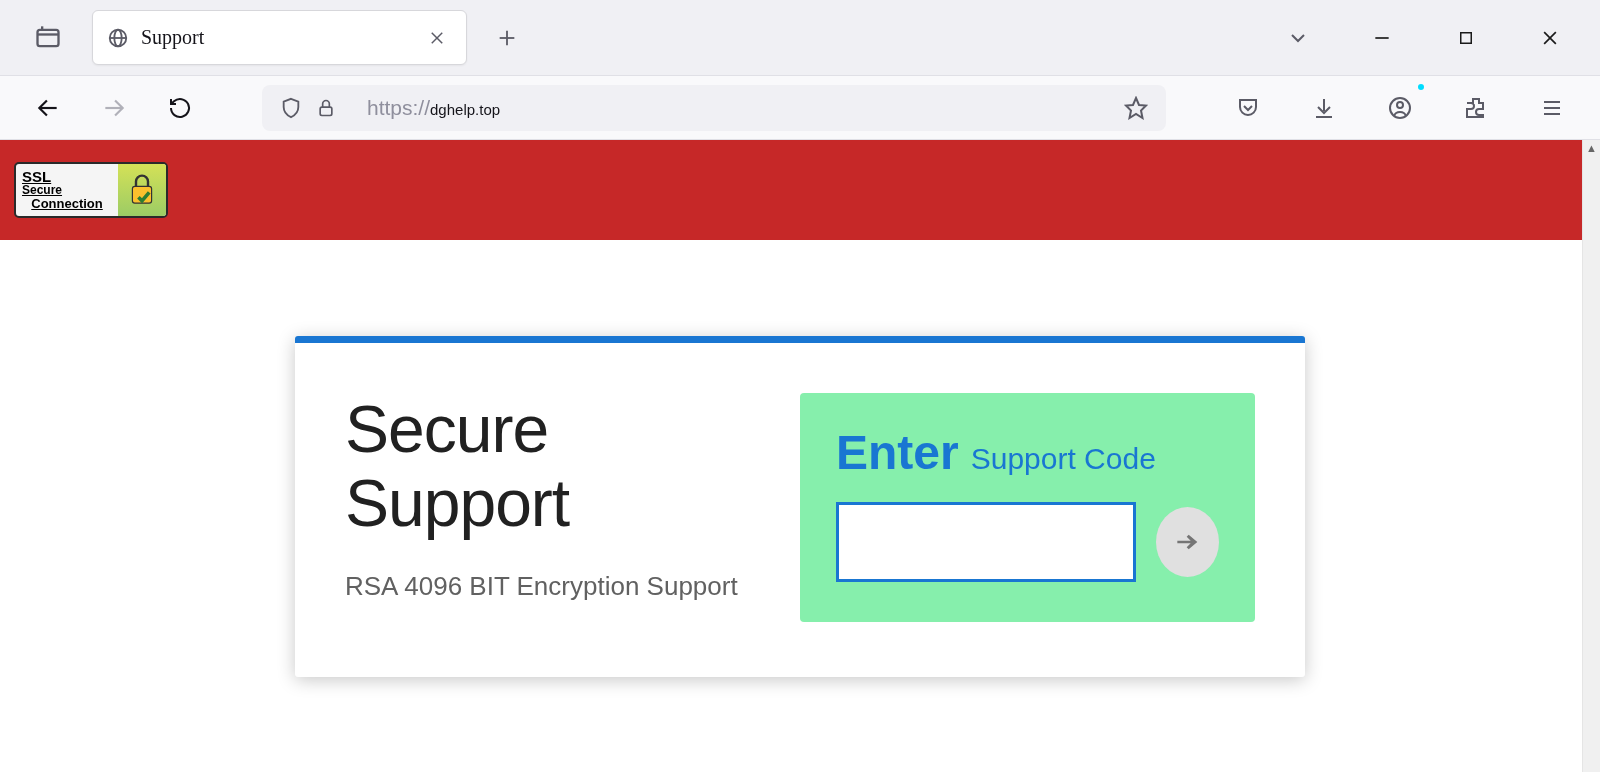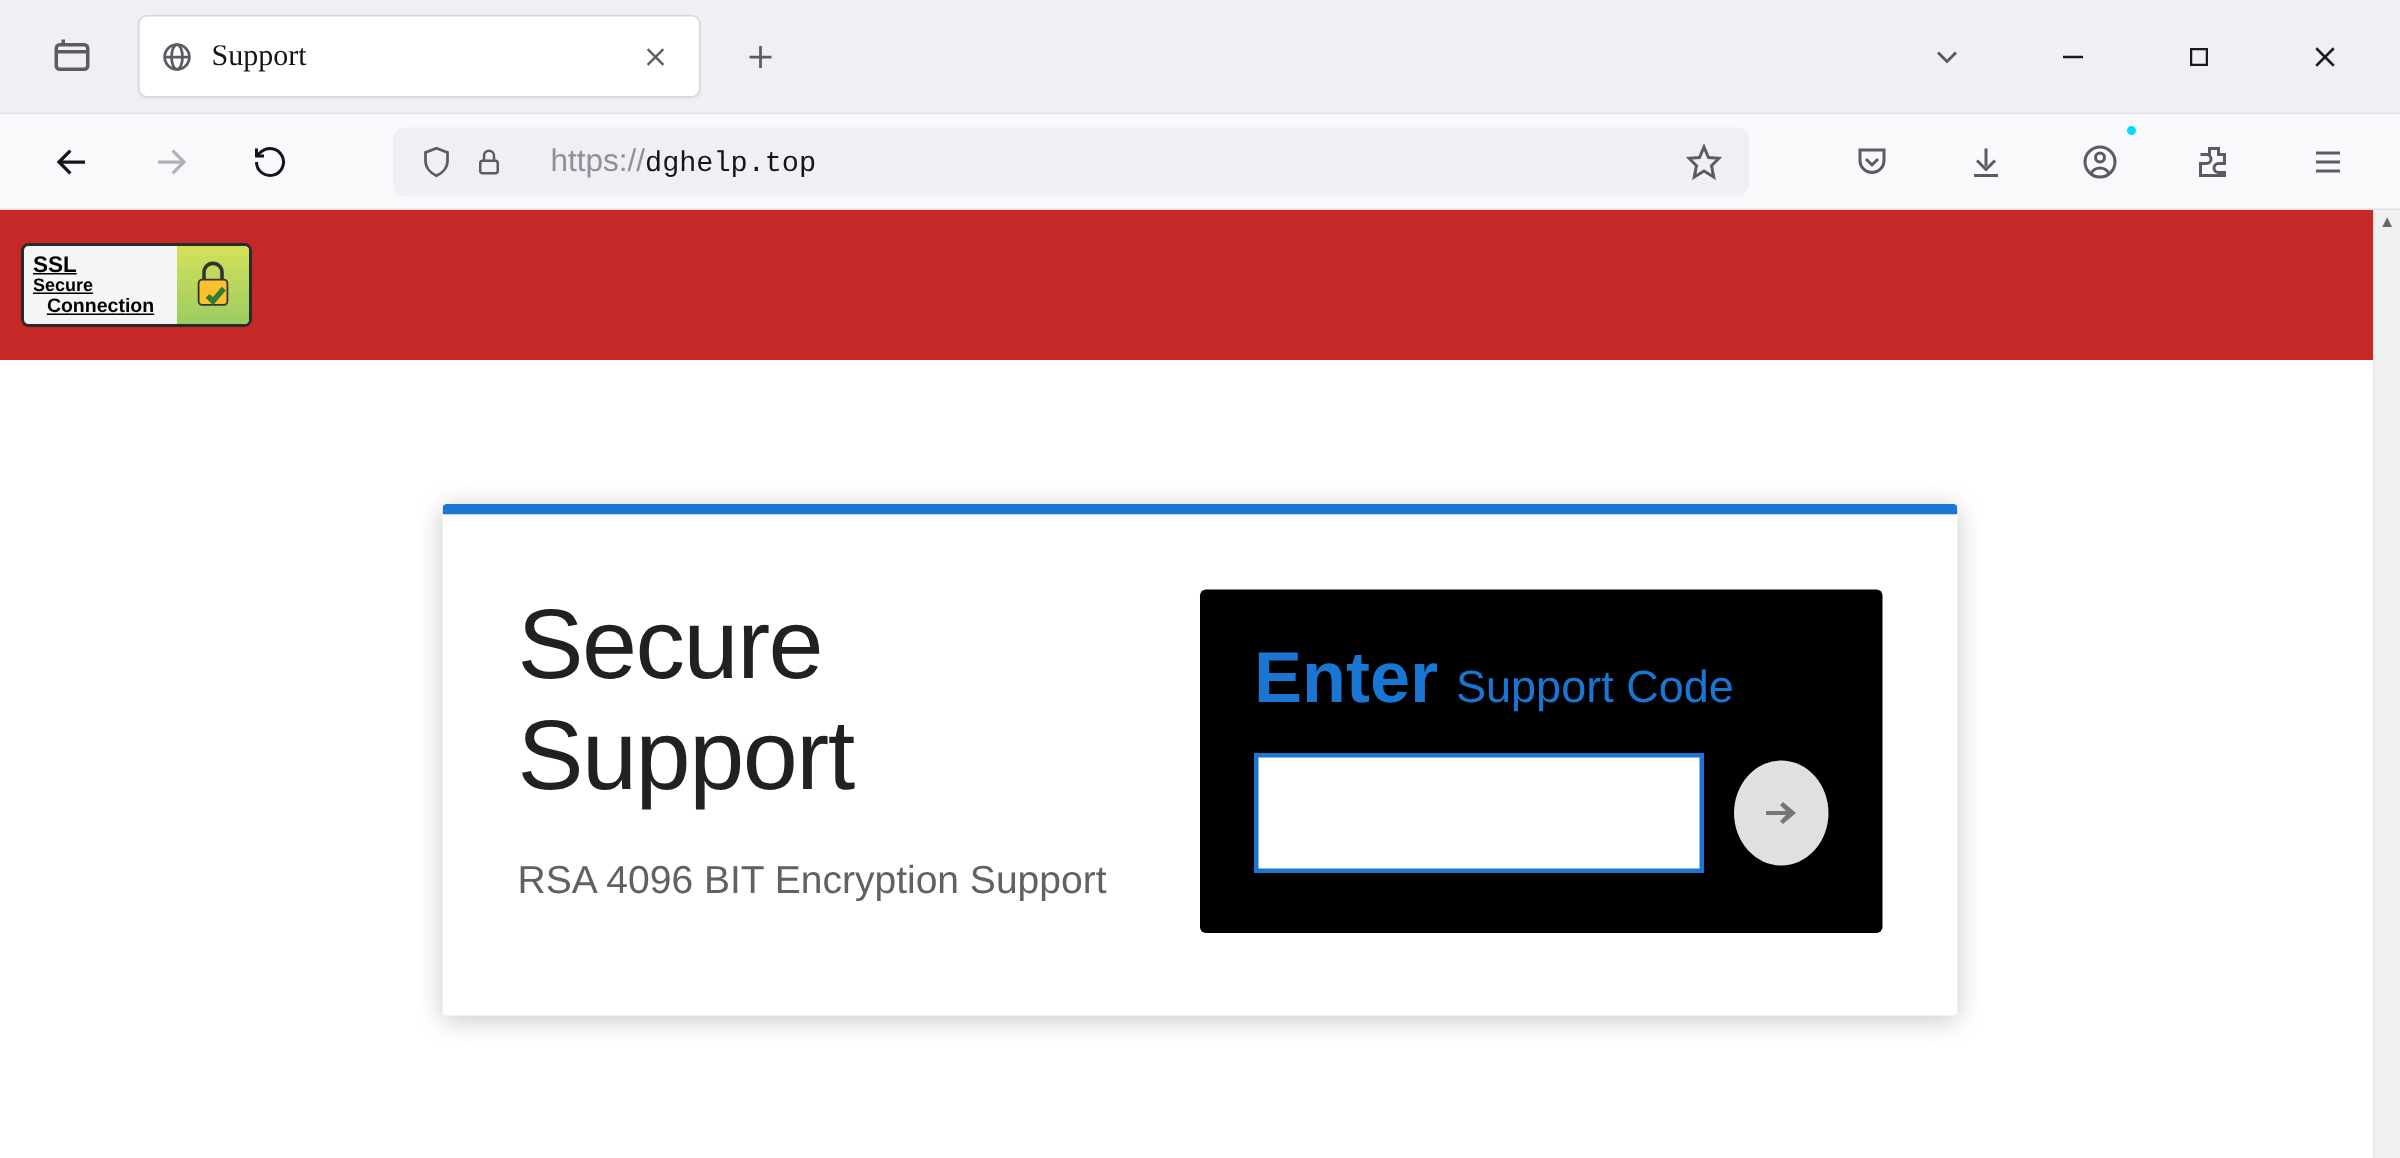--- a/index.html
+++ b/index.html
@@ -35,21 +35,21 @@
   border-bottom: 1px solid #e0e0e6;
   display:flex; align-items:center; gap:18px; padding: 0 24px;
 }
 .navbtn { width:48px; height:48px; display:flex; align-items:center; justify-content:center; color:#15141a; border-radius:6px; cursor:pointer; }
 .navbtn.disabled { color:#b1b1b9; cursor:default; }
 .urlbar {
   flex:1; height:46px; background:#f0f0f4; border-radius:8px;
   display:flex; align-items:center; gap:14px; padding:0 18px; margin-left:40px; margin-right:40px;
 }
 .urlbar .scheme { color:#8f8f9d; font-size:21px;margin-left:17px; }
-.urlbar .domain { color:#15141a; font-size:19px;font-family:Liberation Mono, monospace; }
+.urlbar .domain { color:#15141a; font-size:15px; }
 .urlbar .star { margin-left:auto; color:#5b5b66; cursor:pointer; }
 .toolbar-right { display:flex; align-items:center; gap:28px; }
 .account-wrap { position:relative; }
 .account-dot { position:absolute; top:-2px; right:-2px; width:10px; height:10px; border-radius:50%; background:#00ddff; border:2px solid #f9f9fb; }
 
 
 .viewport { height: calc(772px - 75px - 65px); position:relative; overflow:hidden; background:#fff; }
 .scrollbar-track { position:absolute; right:0; top:0; bottom:0; width:18px; background:#f0f0f0; border-left:1px solid #e5e5e5; }
 .scrollbar-uparrow { position:absolute; top:2px; left:0; right:0; text-align:center; color:#666; font-size:11px; }
 
@@ -75,21 +75,21 @@
   width:1010px; background:#fff; border-radius:3px;
   border-top: 7px solid #1976d2;
   box-shadow: 0 3px 18px rgba(0,0,0,.22);
   display:flex; padding: 50px 50px 55px 50px; gap:30px;
   margin-top: -4px;
 }
 .card-left { flex:1; }
 .card-left h1 { font-size:66px; font-weight:400; color:#212121; line-height:1.12; letter-spacing:-1px; }
 .card-left .sub { margin-top:30px; font-size:26px; color:#616161; }
 .card-right {
-  width:455px; background:#000000; border-radius:4px;
+  width:455px; background:#86efac; border-radius:4px;
   padding: 32px 36px 40px 36px;
 }
 .enter-line { display:flex; align-items:baseline; gap:12px; }
 .enter-big { font-size:48px; font-weight:800; color:#1976d2; }
 .enter-rest { font-size:30px; color:#1976d2; }
 .input-row { margin-top:22px; display:flex; align-items:center; gap:20px; }
 .code-input {
   width:300px; height:80px; background:#fff; border:3px solid #1976d2;
   font-size:28px; padding:0 14px; outline:none;
 }

